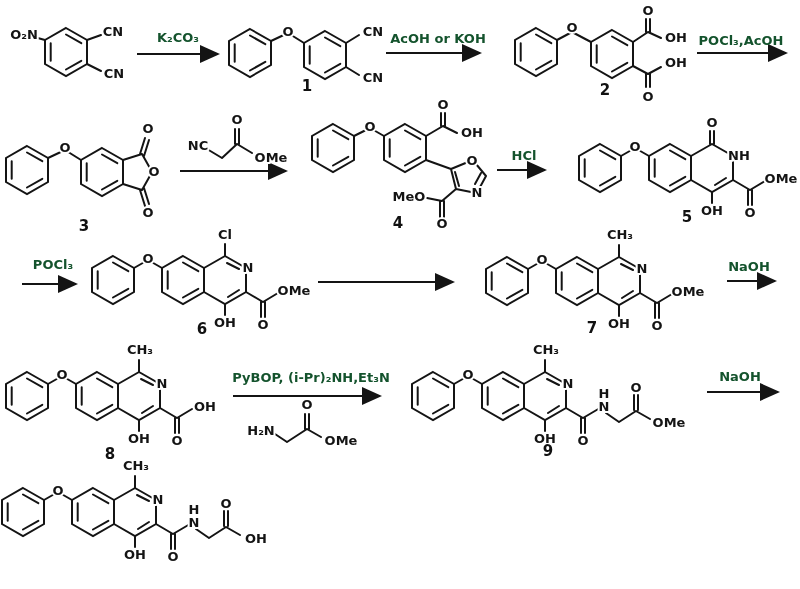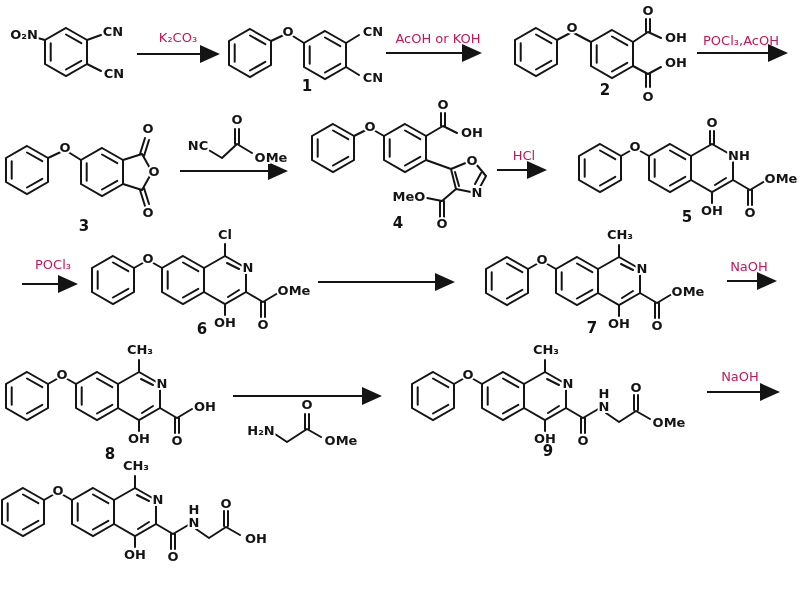--- a/index.html
+++ b/index.html
@@ -3,22 +3,22 @@
 <meta charset="utf-8">
 <style>
   html,body{margin:0;padding:0;background:#fff;}
   .scheme{position:relative;width:800px;height:589px;background:#fff;
           font-family:"DejaVu Sans",sans-serif;overflow:hidden;}
   svg{position:absolute;overflow:visible;}
   svg text{font-family:"DejaVu Sans",sans-serif;font-size:13px;font-weight:bold;
            fill:#141414;stroke:#ffffff;stroke-width:4px;paint-order:stroke;
            stroke-linejoin:round;text-anchor:middle;}
   .struct > path, .bonds path{fill:none;stroke:#141414;stroke-width:2;stroke-linecap:round;}
-  .lbl{position:absolute;transform:translateX(-50%);font-size:13px;font-weight:normal;
-       color:#be185d;white-space:nowrap;}
+  .lbl{position:absolute;transform:translateX(-50%);font-size:13px;font-weight:bold;
+       color:#14532d;white-space:nowrap;}
   .num{position:absolute;transform:translateX(-50%);font-size:15px;font-weight:bold;color:#111;}
 </style>
 </head>
 <body>
 
 <div class="scheme">
 
   <svg width="0" height="0">
     <defs>
       <g id="benz" fill="none" stroke="#141414" stroke-width="2" stroke-linecap="round">
@@ -228,20 +228,21 @@
     <text x="180" y="107">O</text>
     <text x="142" y="105">OH</text>
   </svg>
 
   <div class="lbl" style="left:178px;top:30px">K₂CO₃</div>
   <div class="lbl" style="left:438px;top:31px">AcOH or KOH</div>
   <div class="lbl" style="left:741px;top:33px">POCl₃,AcOH</div>
   <div class="lbl" style="left:524px;top:148px">HCl</div>
   <div class="lbl" style="left:53px;top:257px">POCl₃</div>
   <div class="lbl" style="left:749px;top:259px">NaOH</div>
+  <div class="lbl" style="left:311px;top:370px">PyBOP, (i-Pr)₂NH,Et₃N</div>
   <div class="lbl" style="left:740px;top:369px">NaOH</div>
 
   <div class="num" style="left:307px;top:77px">1</div>
   <div class="num" style="left:605px;top:81px">2</div>
   <div class="num" style="left:84px;top:217px">3</div>
   <div class="num" style="left:398px;top:214px">4</div>
   <div class="num" style="left:687px;top:208px">5</div>
   <div class="num" style="left:202px;top:320px">6</div>
   <div class="num" style="left:592px;top:319px">7</div>
   <div class="num" style="left:110px;top:445px">8</div>

